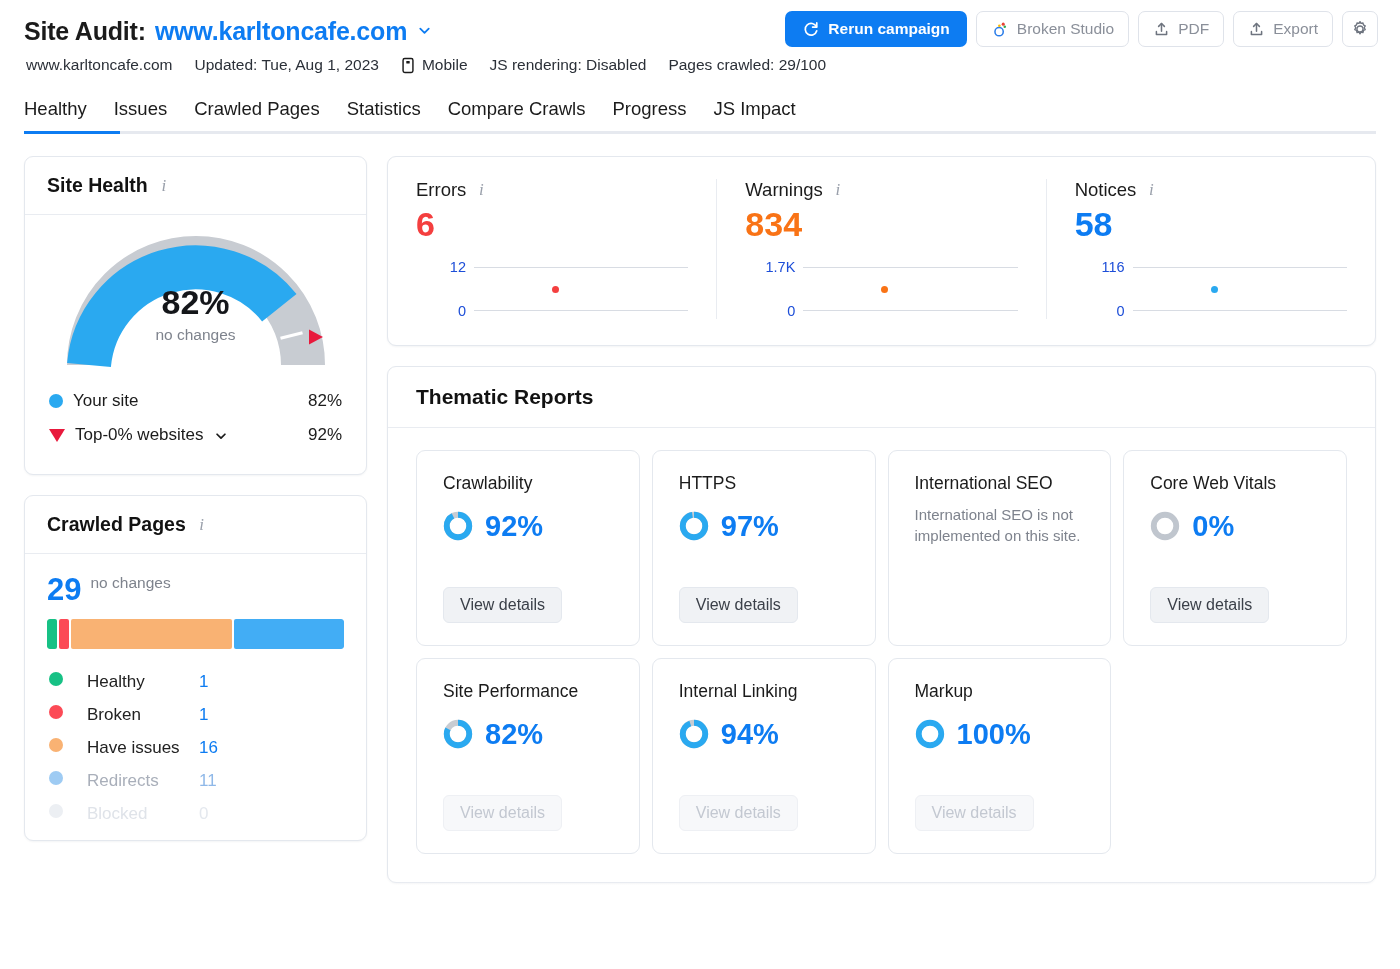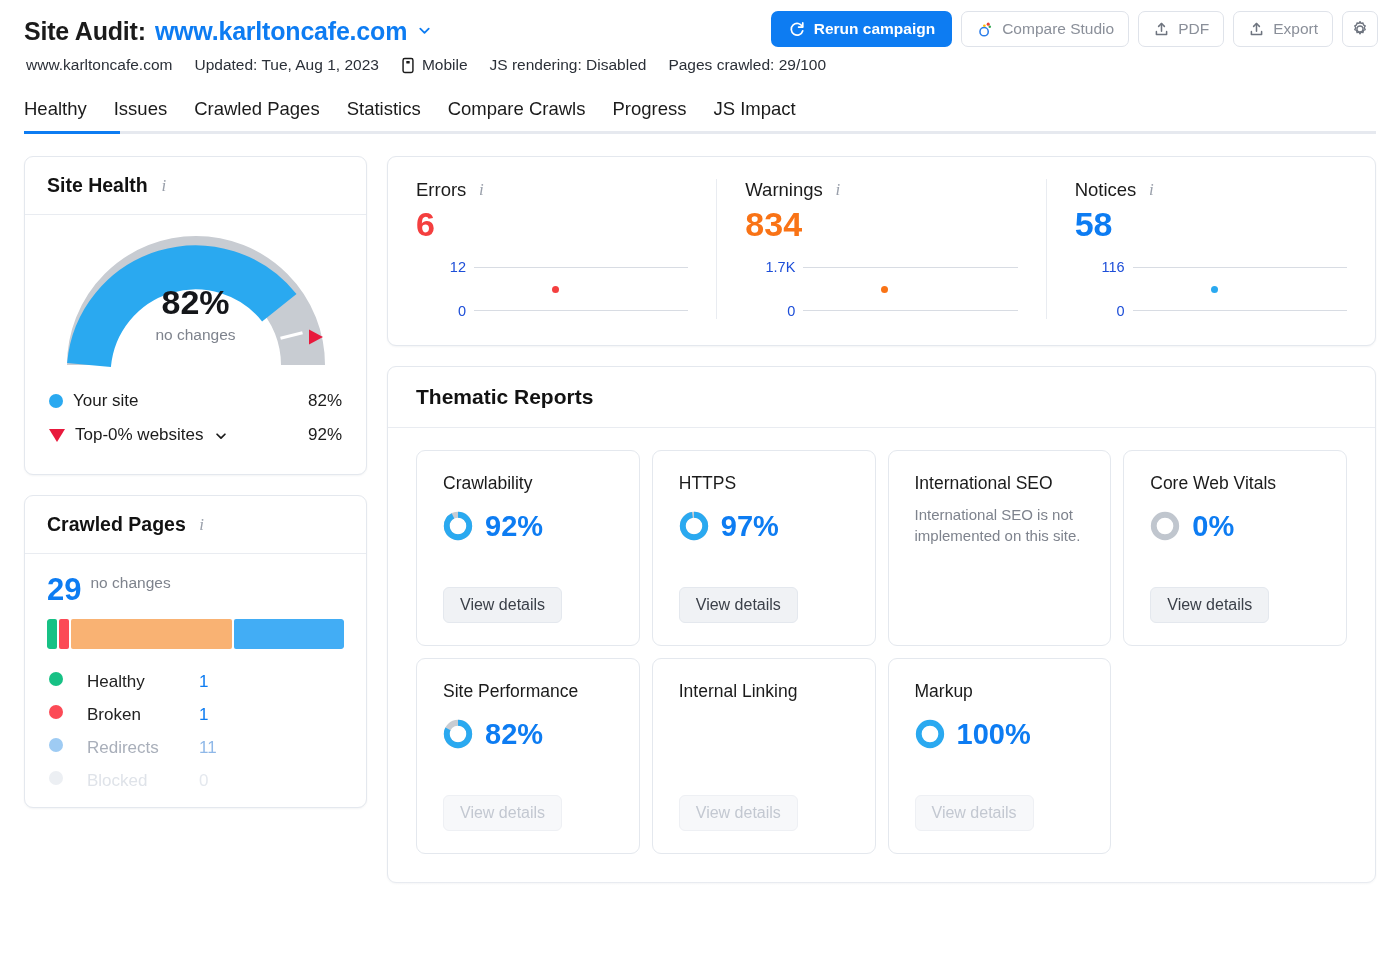--- a/index.html
+++ b/index.html
@@ -224,21 +224,21 @@
 
       <button class="btn btn-ghost">
         <span>
           <svg viewBox="0 0 20 20" width="18" height="18" style="display:block">
             <circle cx="9" cy="13" r="4.6" fill="none" stroke="#2b7de9" stroke-width="1.7"></circle>
             <circle cx="13.6" cy="4.6" r="1.7" fill="#ea4335"></circle>
             <circle cx="9.3" cy="6.4" r="1.5" fill="#fbbc05"></circle>
             <circle cx="15.3" cy="7.6" r="1.4" fill="#34a853"></circle>
           </svg>
         </span>
-        <span>Compare Studio</span>
+        <span>Broken Studio</span>
       </button>
 
       <button class="btn btn-ghost">
         <span>
           <svg viewBox="0 0 20 20" width="17" height="17" style="display:block">
             <path d="M10 3 L10 12" stroke="#6e747f" stroke-width="1.8" stroke-linecap="round"></path>
             <path d="M6.6 6.3 L10 2.9 L13.4 6.3" stroke="#6e747f" stroke-width="1.8" fill="none" stroke-linecap="round" stroke-linejoin="round"></path>
             <path d="M4 12.5 L4 16 L16 16 L16 12.5" stroke="#6e747f" stroke-width="1.8" fill="none" stroke-linecap="round" stroke-linejoin="round"></path>
           </svg>
         </span>
@@ -374,20 +374,27 @@
               </span>
               <span class="vl">1</span>
             </div>
             <div class="cp-row">
               <span class="nm">
                 <span class="dot" style="background:#fc4a56"></span>
                 <span>Broken</span>
               </span>
               <span class="vl">1</span>
             </div>
+            <div class="cp-row">
+              <span class="nm">
+                <span class="dot" style="background:#f9b273"></span>
+                <span>Have issues</span>
+              </span>
+              <span class="vl">16</span>
+            </div>
             <div class="cp-row dim">
               <span class="nm">
                 <span class="dot" style="background:#9ecbf3"></span>
                 <span>Redirects</span>
               </span>
               <span class="vl">11</span>
             </div>
             <div class="cp-row dimmer">
               <span class="nm">
                 <span class="dot" style="background:#eceff3"></span>
@@ -502,20 +509,27 @@
                 <circle cx="18" cy="18" r="13.5" fill="none" stroke="#c8ccd2" stroke-width="7"></circle>
                 <circle cx="18" cy="18" r="13.5" fill="none" stroke="#2aa9f0" stroke-width="7" stroke-dasharray="69.55 84.82" stroke-linecap="butt" transform="rotate(-90 18 18)"></circle>
               </svg>
               <span class="tr-pct">82%</span>
             </div>
             <button class="tr-btn faded">View details</button>
           </div>
 
           <div class="tr-card">
             <div class="tr-title">Internal Linking</div>
+            <div class="tr-score">
+              <svg width="30" height="30" viewBox="0 0 36 36">
+                <circle cx="18" cy="18" r="13.5" fill="none" stroke="#c8ccd2" stroke-width="7"></circle>
+                <circle cx="18" cy="18" r="13.5" fill="none" stroke="#2aa9f0" stroke-width="7" stroke-dasharray="79.73 84.82" stroke-linecap="butt" transform="rotate(-90 18 18)"></circle>
+              </svg>
+              <span class="tr-pct">94%</span>
+            </div>
             <button class="tr-btn faded">View details</button>
           </div>
 
           <div class="tr-card">
             <div class="tr-title">Markup</div>
             <div class="tr-score">
               <svg width="30" height="30" viewBox="0 0 36 36">
                 <circle cx="18" cy="18" r="13.5" fill="none" stroke="#2aa9f0" stroke-width="7"></circle>
               </svg>
               <span class="tr-pct">100%</span>

